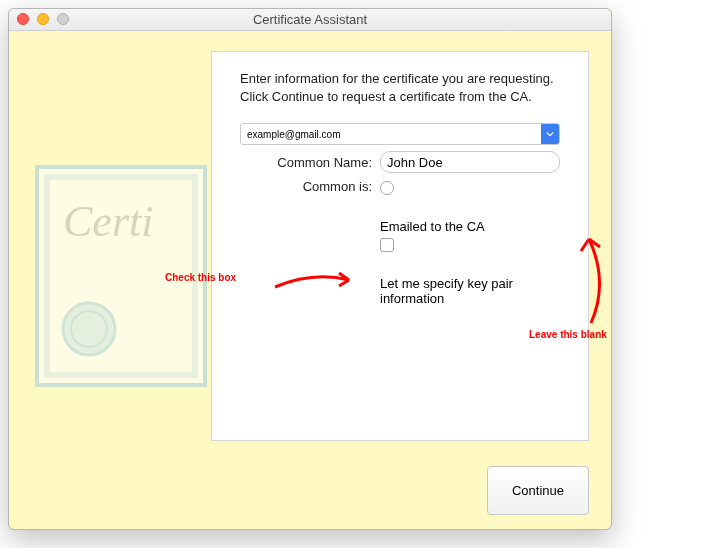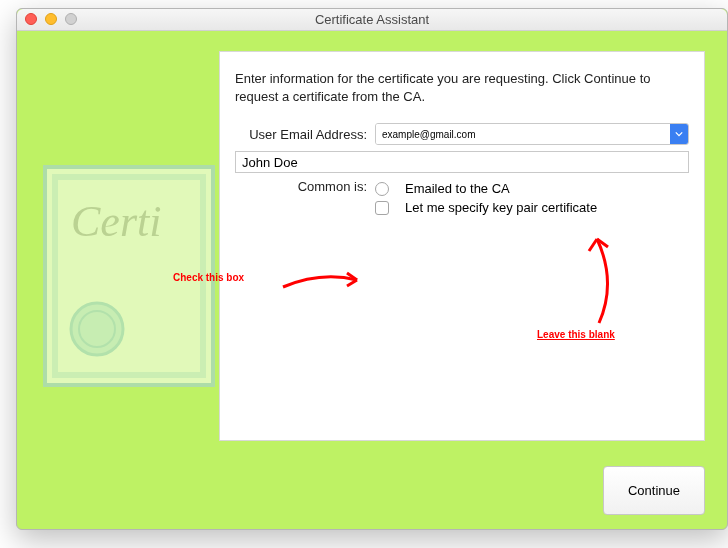--- a/index.html
+++ b/index.html
@@ -7,23 +7,23 @@
     font-family: -apple-system, "Helvetica Neue", Helvetica, Arial, sans-serif;
     font-size: 13px;
     background: #fff;
     width: 728px;
     height: 548px;
     position: relative;
     overflow: hidden;
   }
   .window {
     position: absolute;
-    top: 8px; left: 16px;
-    width: 712px; height: 522px;
-    background: #bef264;
+    top: 8px; left: 8px;
+    width: 604px; height: 522px;
+    background: #fef9c3;
     border: 1px solid #b5b5b5;
     border-radius: 6px;
     box-shadow: 0 10px 30px rgba(0,0,0,0.25);
     display: flex;
     flex-direction: column;
   }
   .titlebar {
     height: 22px;
     display: flex;
     align-items: center;
@@ -60,21 +60,21 @@
     font-size: 13px;
     margin-left: 180px;
     margin-bottom: 12px;
     color: #222;
   }
   .panel {
     margin-left: 180px;
     background: #fff;
     border: 1px solid #d8d8d8;
     height: 390px;
-    padding: 18px 15px;
+    padding: 18px 28px;
     position: relative;
     box-shadow: inset 0 1px 0 #fff;
   }
   .instructions {
     font-size: 13px;
     color: #222;
     line-height: 1.35;
     margin-bottom: 18px;
   }
   .form-row {
@@ -109,38 +109,39 @@
     width: 18px;
     background: #3a7ff2;
     display: flex; align-items: center; justify-content: center;
     cursor: pointer;
   }
   .combo-arrow svg { width: 8px; height: 8px; }
   input.text {
     width: 100%;
     height: 22px;
     border: 1px solid #c9c9c9;
-    border-radius: 0;
+    border-radius: 10px;
     padding: 0 6px;
     font-size: 13px;
     outline: none;
   }
   input.text.focused {
     box-shadow: 0 0 0 3px rgba(94,158,255,0.55);
     border-color: #7fb2ff;
   }
   input.text::placeholder { color: #bdbdbd; }
   .radio-group { margin-top: 2px; }
   .opt {
     display: flex;
-    align-items: center;
-    gap: 16px;
+    align-items: flex-start;
+    gap: 24px;
     font-size: 13px;
     margin-bottom: 4px;
     cursor: pointer;
+    flex-direction: column;
   }
   .radio {
     width: 14px; height: 14px;
     border-radius: 50%;
     border: 1px solid #a5a5a5;
     background: #fff;
     display: flex; align-items: center; justify-content: center;
   }
   .radio.checked {
     background: radial-gradient(circle at center, #fff 0 18%, #1a82ff 19% 100%);
@@ -195,65 +196,65 @@
       <text x="32" y="75" font-family="cursive" font-size="44" fill="#b8b8b8" font-style="italic">Certi</text>
       <circle cx="58" cy="168" r="26" fill="#cfe9f3" stroke="#a9d4e6" stroke-width="3"></circle>
       <circle cx="58" cy="168" r="18" fill="none" stroke="#a9d4e6" stroke-width="2"></circle>
     </svg>
 
 
     <div class="panel">
       <div class="instructions">Enter information for the certificate you are requesting. Click Continue to request a certificate from the CA.</div>
 
       <div class="form-row">
-        <div class="form-label">User Email Address:</div>
         <div class="form-field">
           <div class="combo">
             <input type="text" value="example@gmail.com" style="">
             <div class="combo-arrow">
               <svg viewBox="0 0 10 10">
                   <path d="M1 3 L5 7 L9 3" stroke="#fff" stroke-width="1.6" fill="none"></path>
                 </svg>
             </div>
           </div>
         </div>
       </div>
 
       <div class="form-row">
+        <div class="form-label">Common Name:</div>
         <div class="form-field">
           <input class="text" type="text" value="John Doe" style="">
         </div>
       </div>
 
 
       <div class="form-row" style="align-items:flex-start">
         <div class="form-label">Common is:</div>
         <div class="form-field radio-group">
           <div class="opt">
             <div class="radio"></div>
             <span>Emailed to the CA</span>
           </div>
           <div class="opt">
             <div class="checkb"></div>
-            <span>Let me specify key pair certificate</span>
+            <span>Let me specify key pair information</span>
           </div>
         </div>
       </div>
     </div>
 
     <div class="footer">
       <button class="btn">Continue</button>
     </div>
 
     <div class="anno" style="left:156px; top:241px;">Check this box</div>
     <svg class="arrow-svg" style="left:264px; top:238px; width:90px; height:22px;" viewBox="0 0 90 22">
       <path d="M2 18 Q 40 2 76 11" stroke="#ff0000" stroke-width="3" fill="none"></path>
       <path d="M76 11 L66 4 M76 11 L66 17" stroke="#ff0000" stroke-width="3" fill="none"></path>
     </svg>
 
-    <div class="anno" style="left:520px; top:298px;text-decoration:underline;">Leave this blank</div>
+    <div class="anno" style="left:520px; top:298px;">Leave this blank</div>
     <svg class="arrow-svg" style="left:552px; top:196px; width:60px; height:100px;" viewBox="0 0 60 100">
       <path d="M30 96 Q 48 55 28 12" stroke="#ff0000" stroke-width="3" fill="none"></path>
       <path d="M28 12 L20 24 M28 12 L39 20" stroke="#ff0000" stroke-width="3" fill="none"></path>
     </svg>
 
   </div>
 </div>
 
 </body></html>

